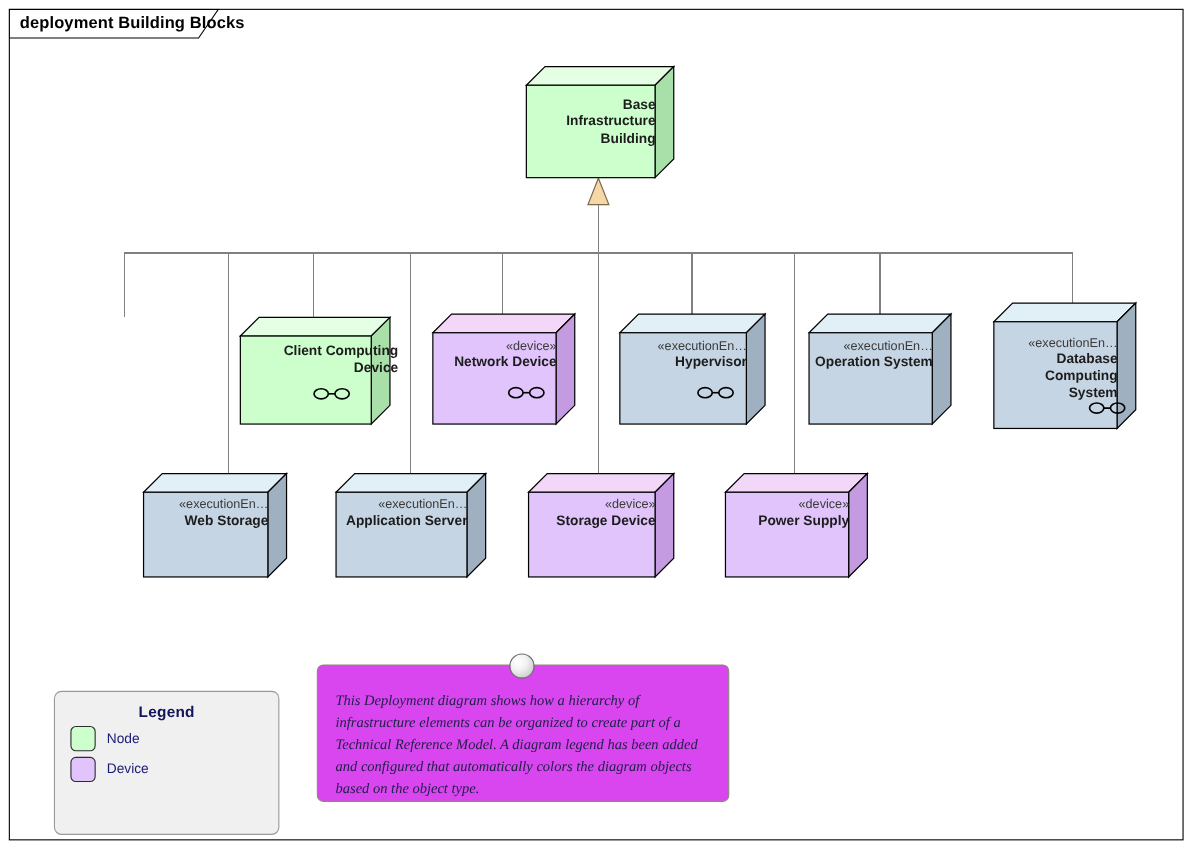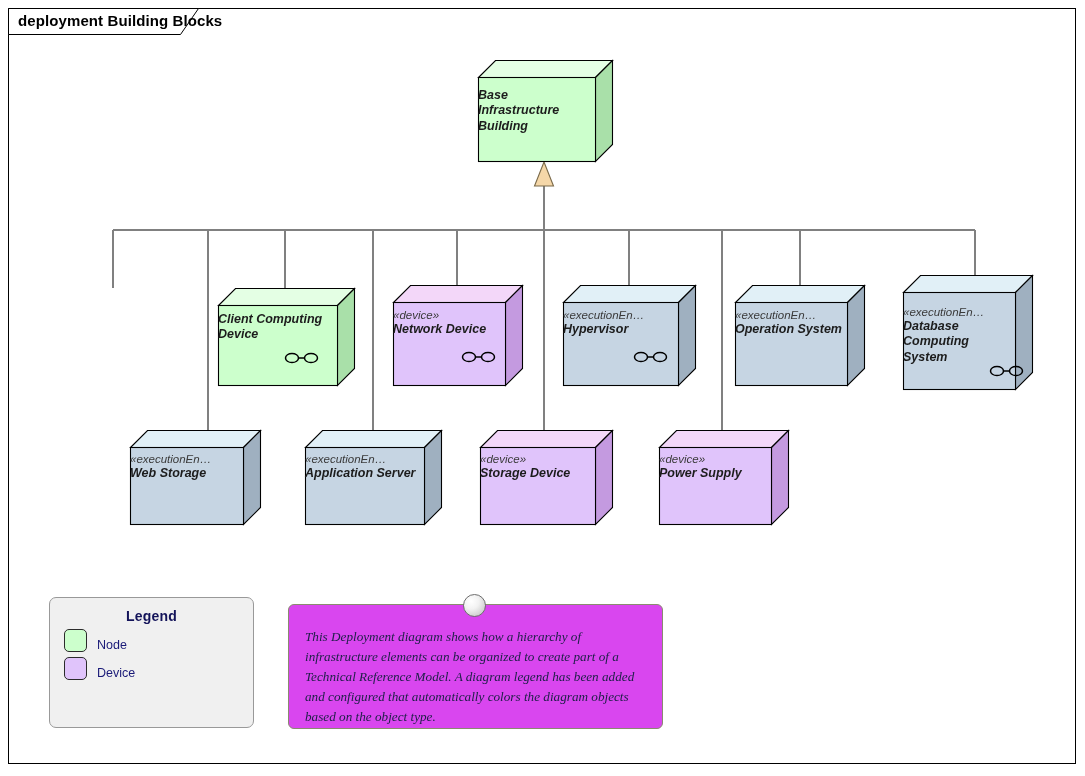--- a/index.html
+++ b/index.html
@@ -57,61 +57,60 @@
     pointer-events: none;
   }
   
   .node {
     position: absolute;
   }
   .node svg { position: absolute; left: 0; top: 0; overflow: visible; }
   .node-label {
     position: absolute;
     left: 0;
-    text-align: left;
+    text-align: right;
     color: #222222;
     line-height: 1.22;
     pointer-events: none;
-    font-style: italic;
   }
   .stereo {
     font-size: 11.5px;
     font-weight: normal;
     color: #3a3a3a;
     display: block;
   }
   .nname {
     font-size: 12.5px;
     font-weight: bold;
     color: #1c1c1c;
     display: block;
   }
   
   #legend {
     position: absolute;
     left: 49px;
-    top: 597px;
+    top: 628px;
     width: 205px;
     height: 131px;
     background: #f0f0f0;
     border: 1px solid #999999;
     border-radius: 7px;
     box-sizing: border-box;
   }
   #legend-title {
     text-align: center;
     font-size: 14px;
     font-weight: bold;
     color: #14145a;
     margin-top: 10px;
     letter-spacing: 0.2px;
   }
   .legend-row {
     display: flex;
-    align-items: flex-end;
+    align-items: center;
     margin: 4px 0 0 14px;
     height: 24px;
   }
   .swatch {
     width: 21px;
     height: 21px;
     border: 1.4px solid #2b2b2b;
     border-radius: 5px;
     flex: 0 0 auto;
   }

